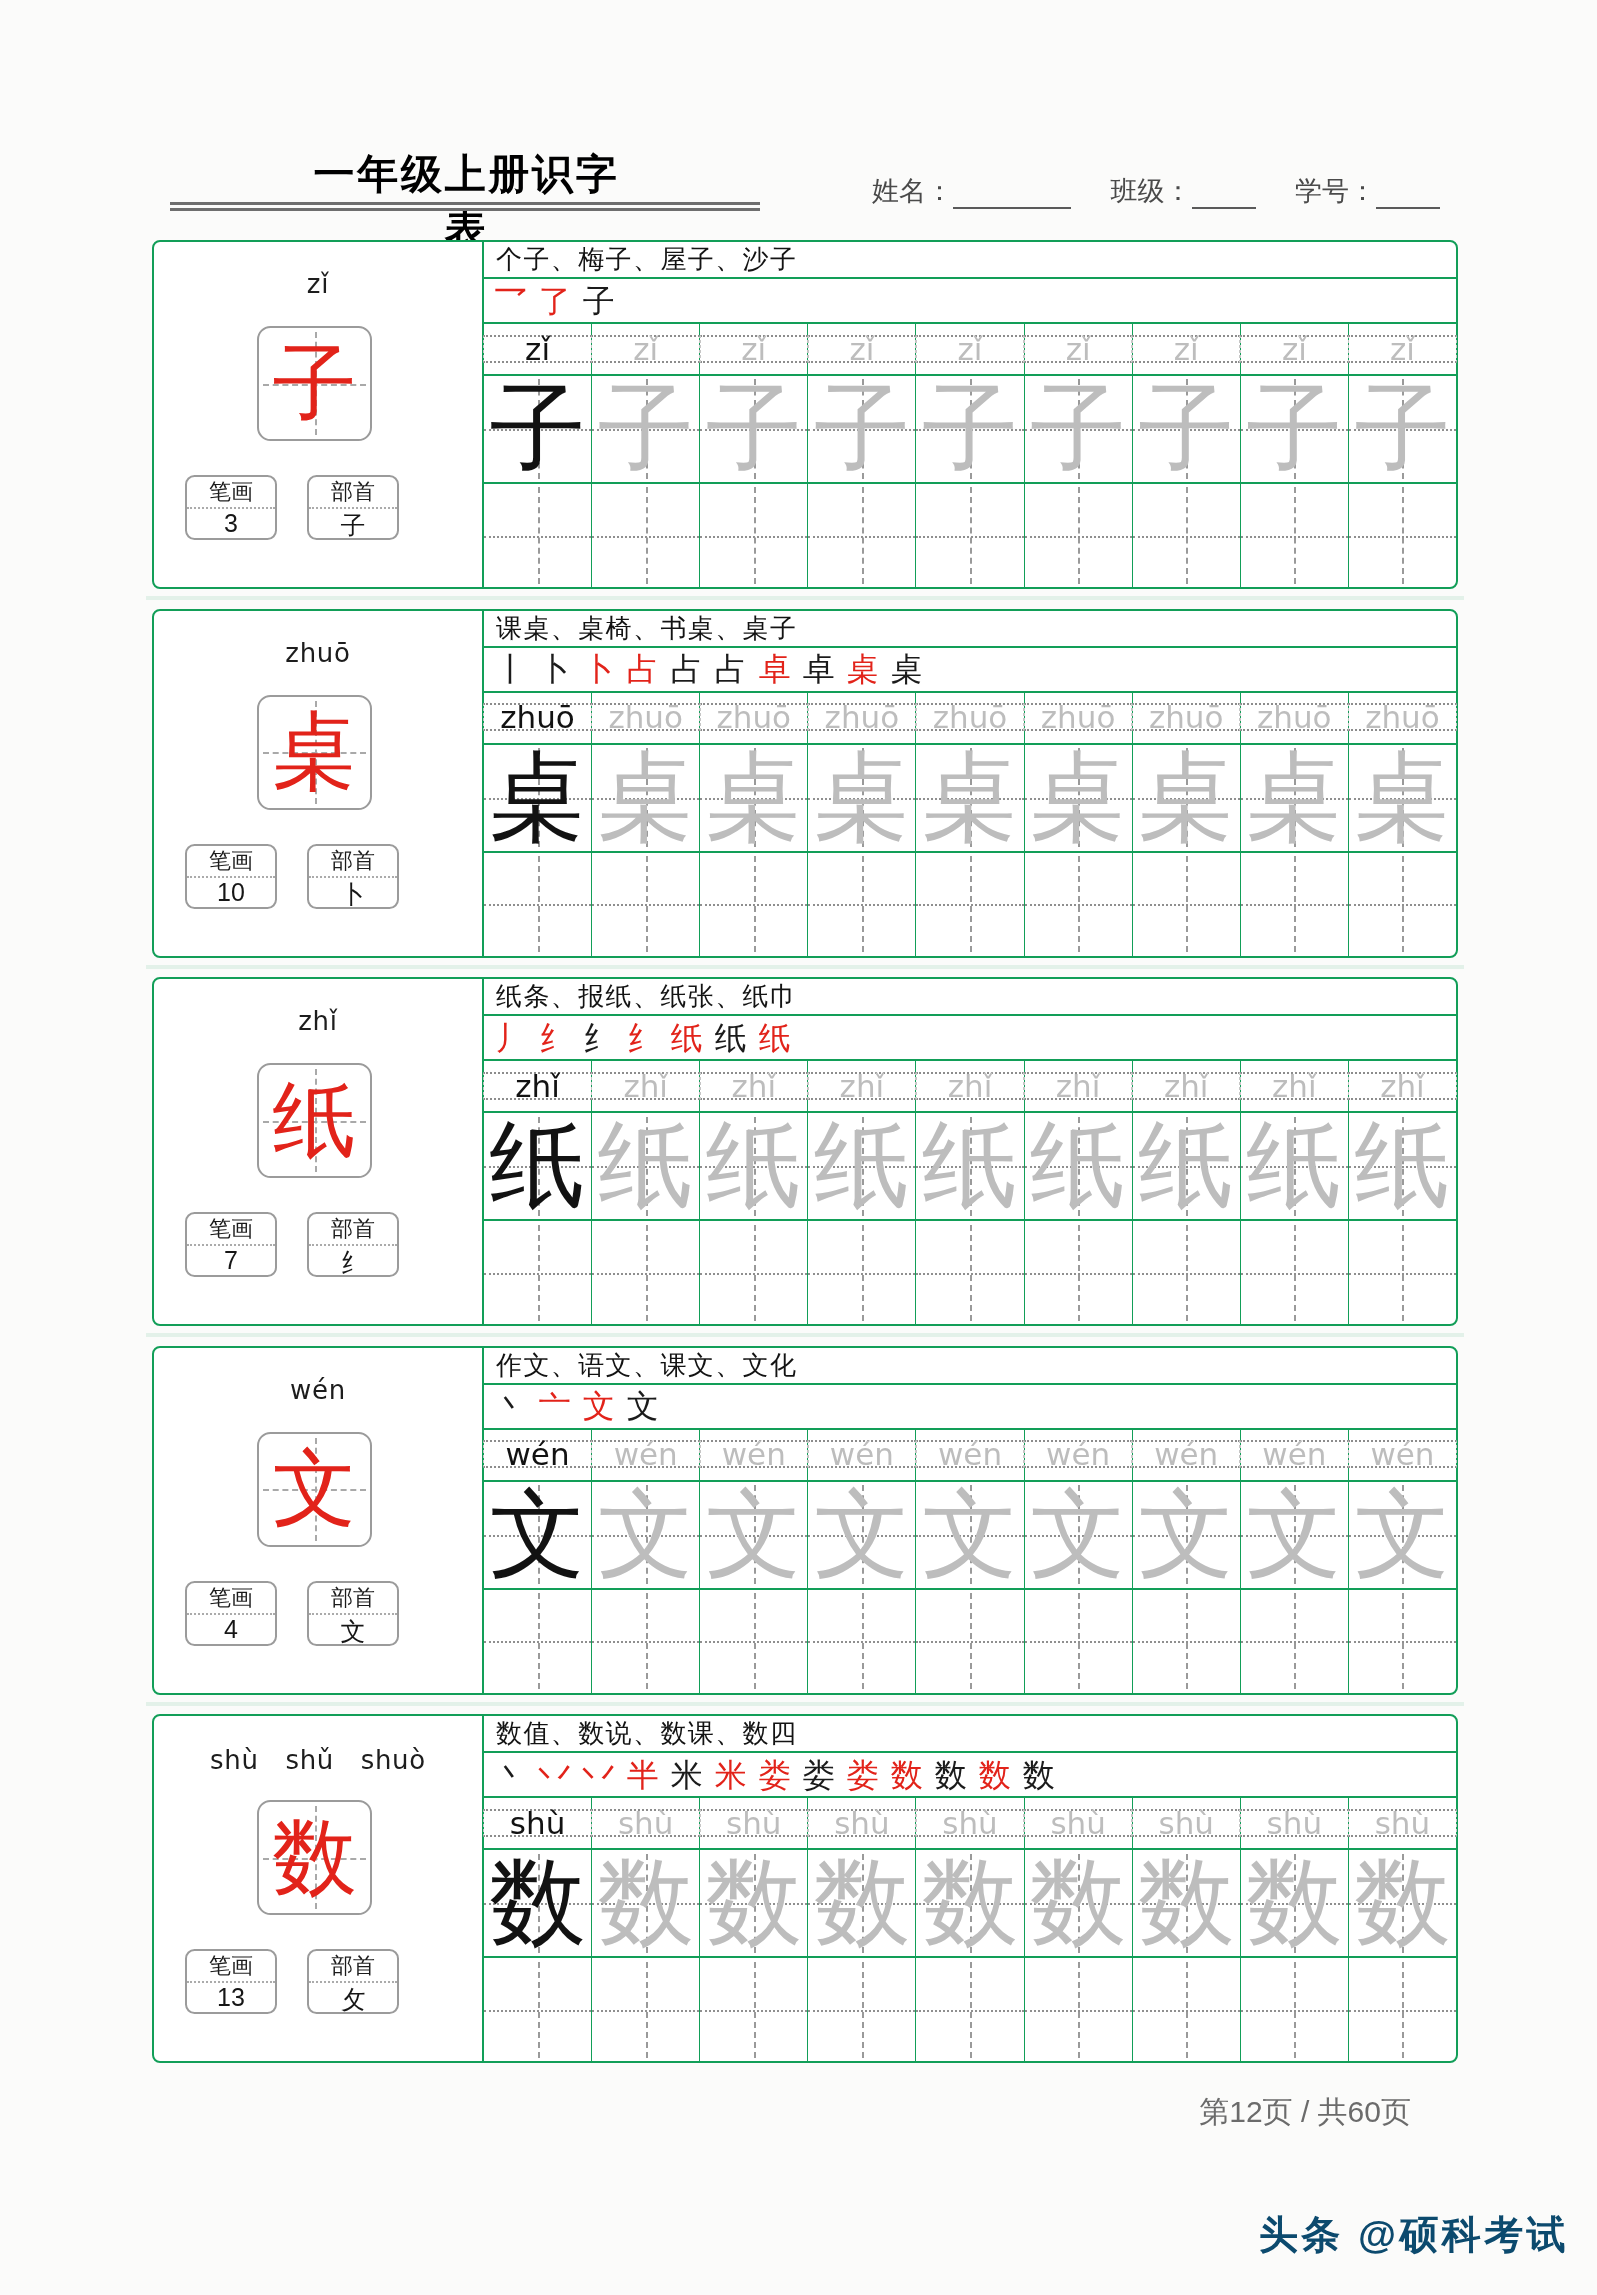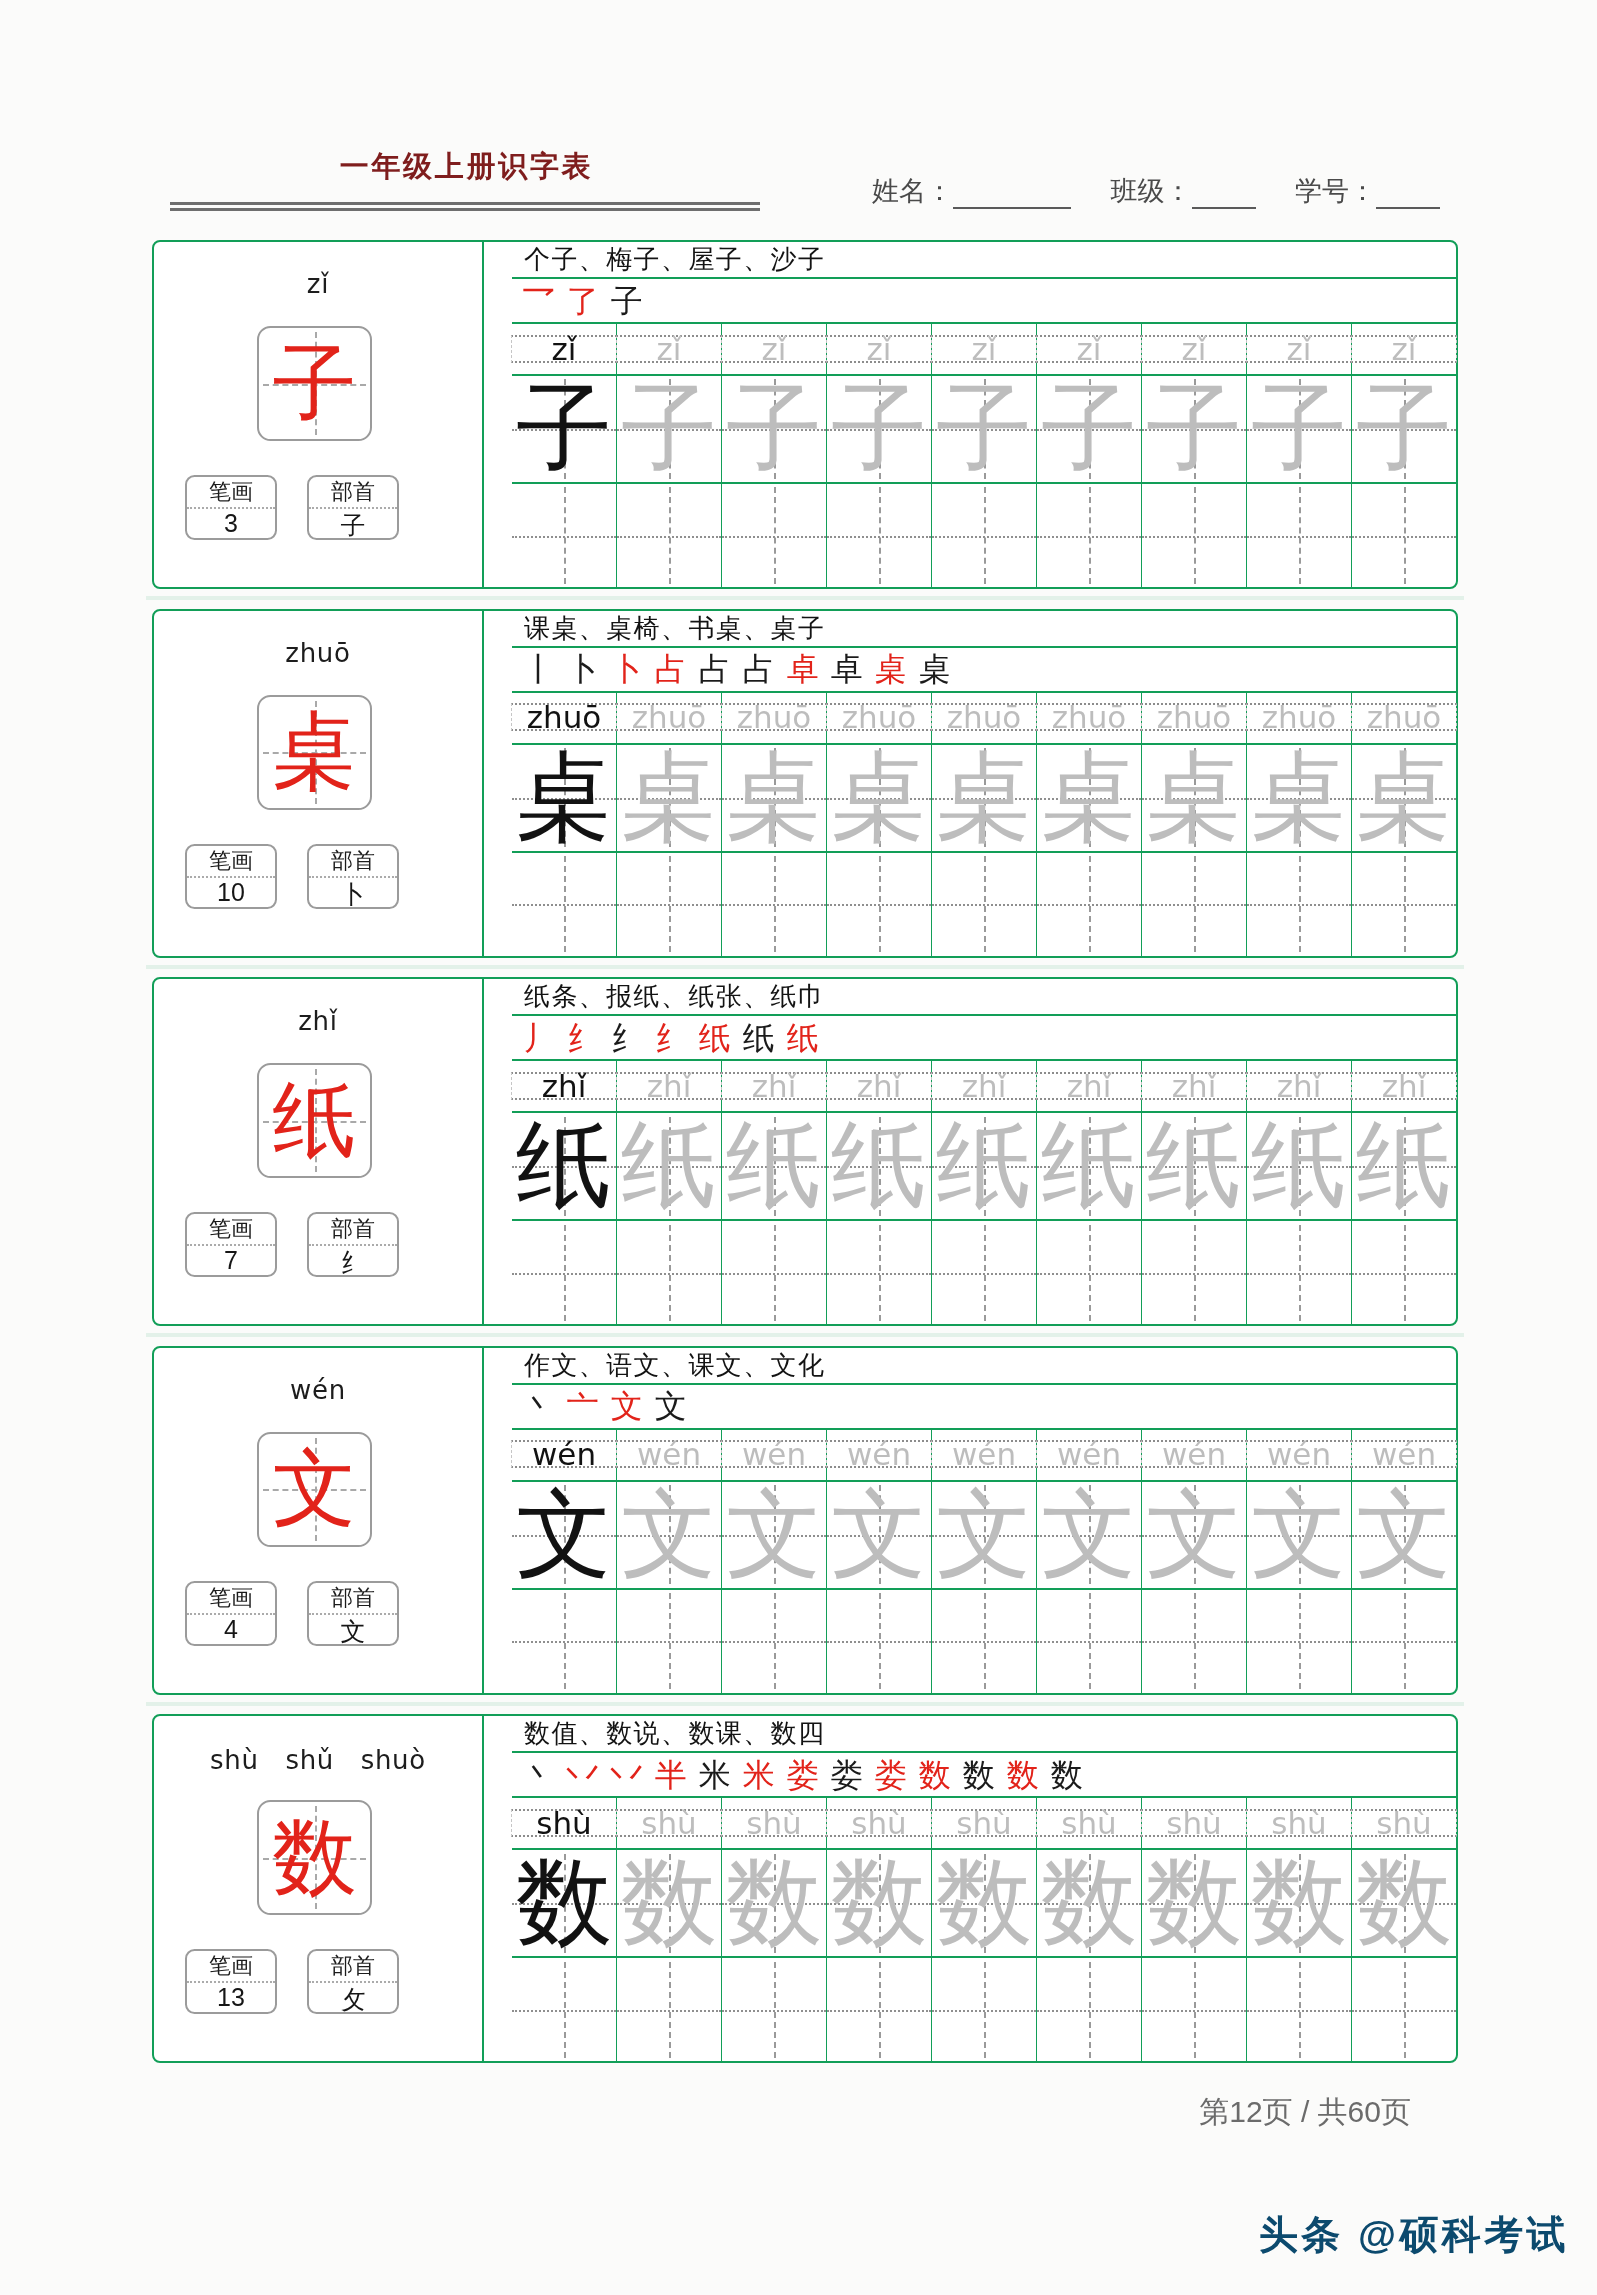--- a/index.html
+++ b/index.html
@@ -5,21 +5,21 @@
   html,body{margin:0;padding:0;}
   body{
     width:1597px;height:2295px;position:relative;
     background:#fbfbfa;
     font-family:"Liberation Sans","DejaVu Sans",sans-serif;
     color:#141414;
   }
   
   .page-title{
     position:absolute;left:304px;top:147px;width:325px;
-    text-align:center;font-size:29px;font-weight:bold;color:#7f1d1d;
+    text-align:center;font-size:41px;font-weight:bold;color:#000000;
     letter-spacing:2.7px;
   }
   .title-underline{
     position:absolute;left:170px;top:202px;width:590px;height:2.7px;
     border-top:3.4px solid #6e6e6e;border-bottom:3.4px solid #6e6e6e;
   }
   .header-fields{
     position:absolute;left:872px;top:173px;font-size:27px;color:#4a4a4a;
     white-space:nowrap;
   }
@@ -72,21 +72,21 @@
   }
   .info-label{
     flex:1;display:flex;align-items:center;justify-content:center;
     font-size:22px;color:#1c1c1c;border-bottom:2px dotted #ababab;
   }
   .info-value{
     flex:1;display:flex;align-items:center;justify-content:center;
     font-size:25px;color:#161616;
   }
   
-  .right{flex:1;display:flex;flex-direction:column;min-width:0;padding-left:28px;}
+  .right{flex:1;display:flex;flex-direction:column;min-width:0;}
   .row{box-sizing:border-box;}
   .row:not(:last-child){border-bottom:2px solid #129e58;}
   .words-row{
     height:37px;display:flex;align-items:center;padding-left:12px;
     font-size:26px;color:#131313;letter-spacing:1.4px;
   }
   .stroke-row{
     height:45px;display:flex;align-items:center;padding-left:10.8px;gap:12px;
     font-family:"Liberation Serif","DejaVu Serif",serif;font-size:32px;line-height:1;
   }

